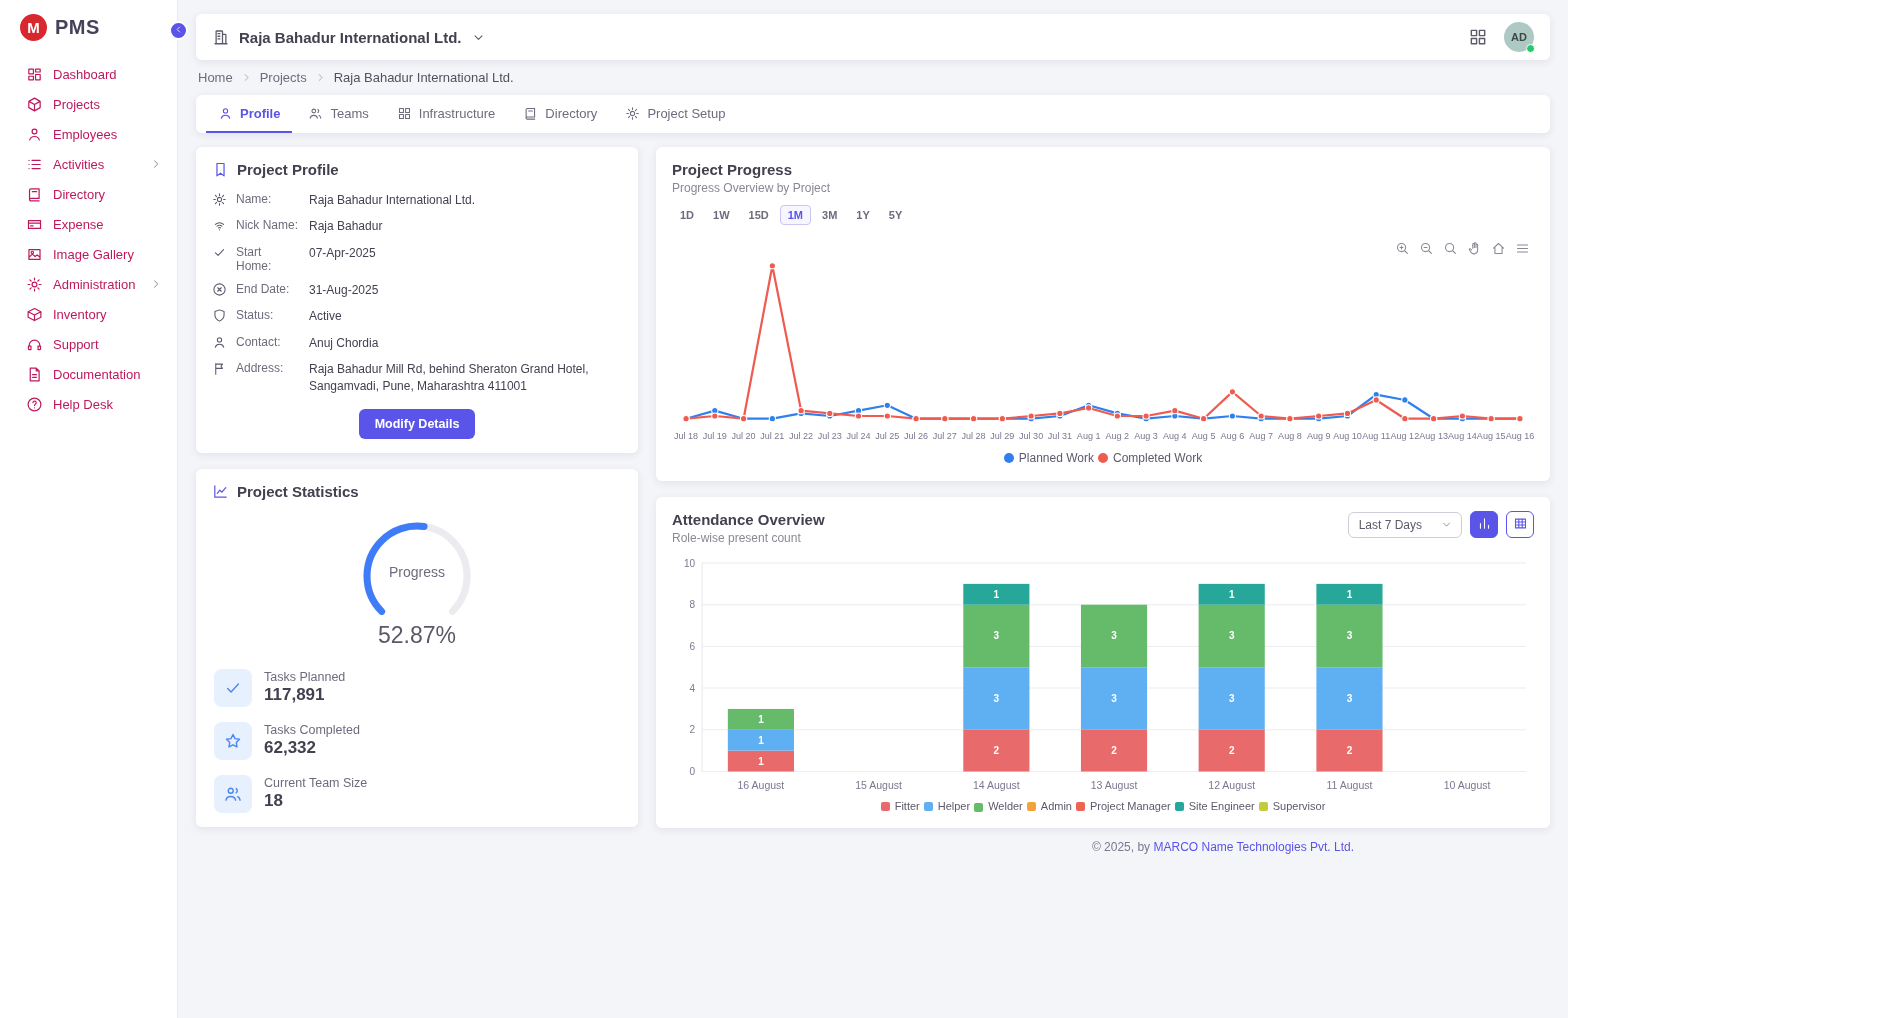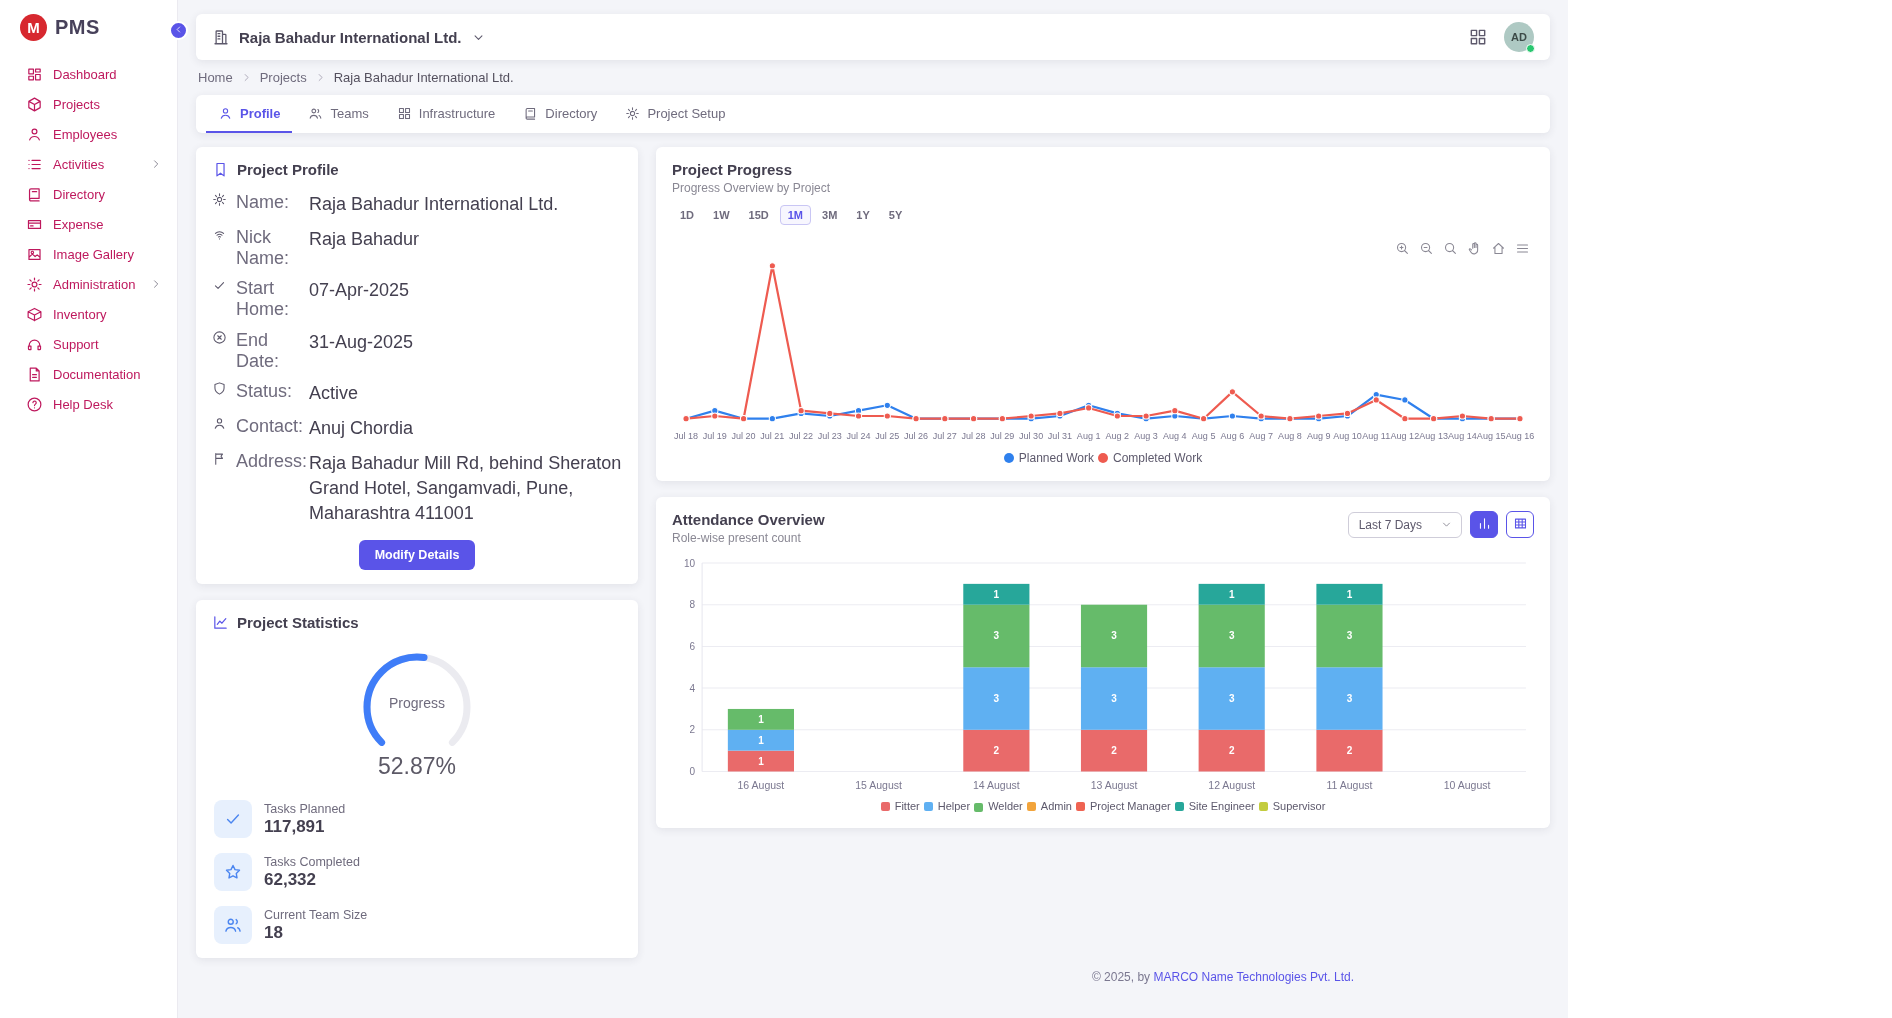--- a/index.html
+++ b/index.html
@@ -37,21 +37,21 @@
 .tab{display:flex;align-items:center;gap:7px;padding:0 12px;font-size:13px;color:#6f6b7d;cursor:pointer;border-bottom:2px solid transparent}
 .tab svg{width:15px;height:15px}
 .tab.active{color:var(--accent);border-bottom-color:var(--accent);font-weight:600}
 .content-row{display:flex;gap:18px;align-items:flex-start}
 .left-col{width:442px;flex-shrink:0;display:flex;flex-direction:column;gap:16px}
 .right-col{flex:1;display:flex;flex-direction:column;gap:16px;min-width:0}
 .card-pad{padding:14px 16px}
 .card-title-row{display:flex;align-items:flex-end;gap:8px;margin-bottom:14px}
 .t-icon,.t-icon svg{width:17px;height:17px;color:var(--accent);display:inline-flex}
 .card-title-row h3,.sec-title{font-size:15px;font-weight:600;color:#444050}
-.field-row{display:flex;gap:9px;font-size:18px;margin-bottom:9.5px;align-items:flex-start}
+.field-row{display:flex;gap:9px;font-size:12px;margin-bottom:9.5px;align-items:flex-start}
 .f-icon,.f-icon svg{width:15px;height:15px;color:#5d596c;flex-shrink:0;display:inline-flex}
 .f-label{color:#6f6b7d;width:64px;flex-shrink:0}
 .f-value{color:#444050;flex:1;line-height:1.4}
 .btn-row{display:flex;justify-content:center;margin-top:14px}
 .btn-primary{background:var(--accent);color:#fff;border:none;border-radius:6px;padding:8px 16px;font-size:12.5px;font-weight:600;cursor:pointer;font-family:inherit}
 .stats-card{min-height:331px}
 .gauge-wrap{position:relative;width:160px;margin:2px auto 0}
 .gauge-wrap svg{display:block;width:160px}
 .gauge-label{position:absolute;left:0;right:0;top:50px;text-align:center;font-size:14px;color:#6f6b7d}
 .gauge-value{text-align:center;font-size:23px;color:#5c5966;margin-top:0}

